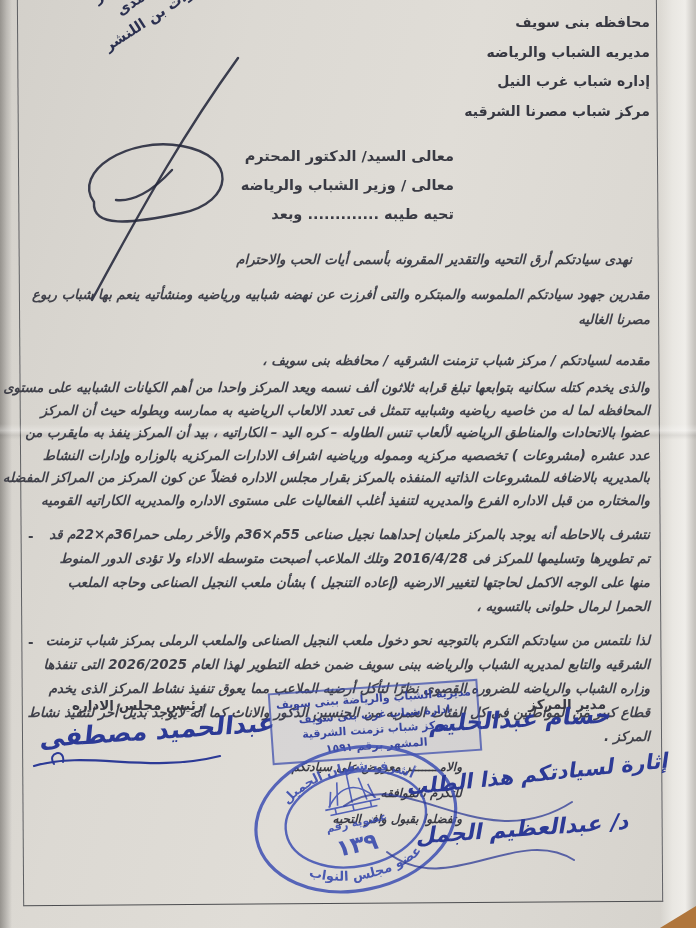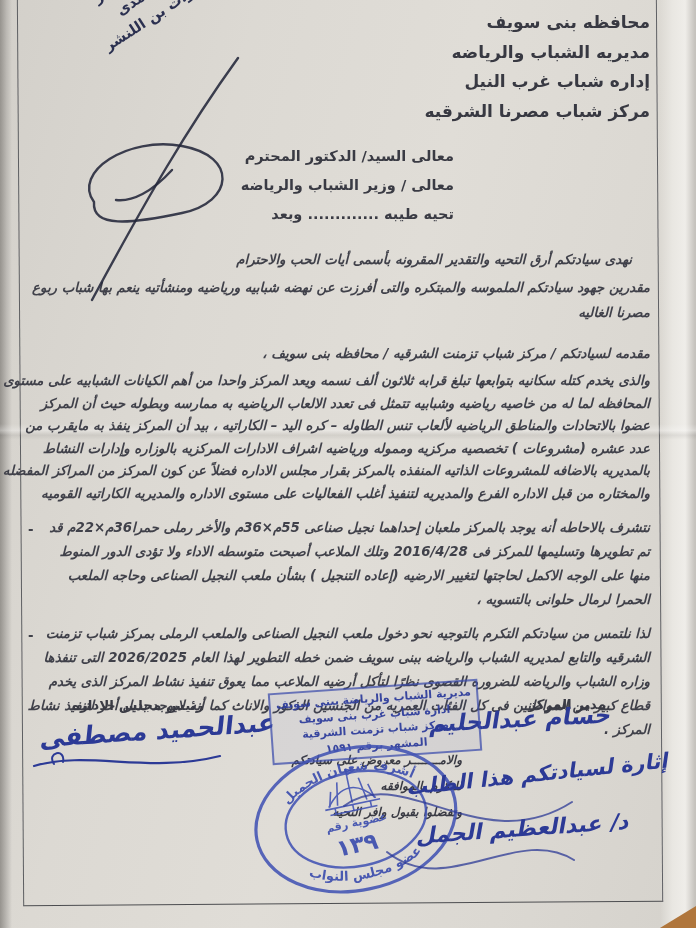--- a/index.html
+++ b/index.html
@@ -11,26 +11,26 @@
   .edge-right{position:absolute;right:0;top:0;width:36px;height:100%;
     background:linear-gradient(90deg,rgba(0,0,0,0),#e9e7e2 35%,#efede9 70%,#c6c3be 97%);}
   .corner-bg{position:absolute;right:0;bottom:0;width:44px;height:26px;background:#b0763c;
     clip-path:polygon(100% 15%,100% 100%,18% 100%);}
   .frame{position:absolute;left:20px;right:36px;top:-8px;bottom:24px;
     border-left:1.5px solid #5e5f62;border-right:1.5px solid #606165;border-bottom:1.5px solid #4c4d50;
     transform:rotate(-0.4deg);}
   .crease{position:absolute;top:424px;left:0;right:0;height:16px;
     background:linear-gradient(180deg,rgba(0,0,0,0),rgba(255,255,255,.28) 40%,rgba(0,0,0,.06) 70%,rgba(0,0,0,0));}
   .content{position:absolute;top:0;left:32px;right:46px;direction:rtl;color:#3b3c44;}
-  .hdr{margin-top:8px;text-align:right;font-size:17px;font-weight:700;line-height:29.5px;color:#383942;}
+  .hdr{margin-top:8px;text-align:right;font-size:14px;font-weight:700;line-height:29.5px;color:#383942;}
   .salut{margin-top:16px;margin-right:196px;font-size:14.5px;font-weight:700;line-height:29px;color:#3a3b44;}
   .lines{font-size:13.3px;font-weight:600;font-style:italic;color:#40414a;}
   .line{white-space:nowrap;text-align:right;}
   .intro{margin-top:18px;line-height:25px;margin-right:18px;}
-  .p2{line-height:25px;margin-top:3px;}
+  .p2{line-height:25px;margin-top:10px;}
   .p3{margin-top:16px;line-height:25px;}
   .p4{margin-top:4px;line-height:22.6px;}
   .bullet{position:relative;margin-top:10px;line-height:24px;}
   .bullet .dash{position:absolute;left:-4px;top:2px;font-weight:700;font-style:normal;}
   .closing{margin-top:5px;width:310px;margin-right:188px;text-align:center;
     font-size:12px;font-weight:700;font-style:italic;line-height:26px;color:#3a3b44;}
   .abs{position:absolute;}
   .sig-title{font-size:13.5px;font-weight:700;color:#3a3b44;direction:rtl;}
   .hw{font-weight:600;color:#2c3a96;direction:rtl;white-space:nowrap;}
   .stamp-rect{position:absolute;top:686px;right:216px;width:198px;padding:3px 4px;

